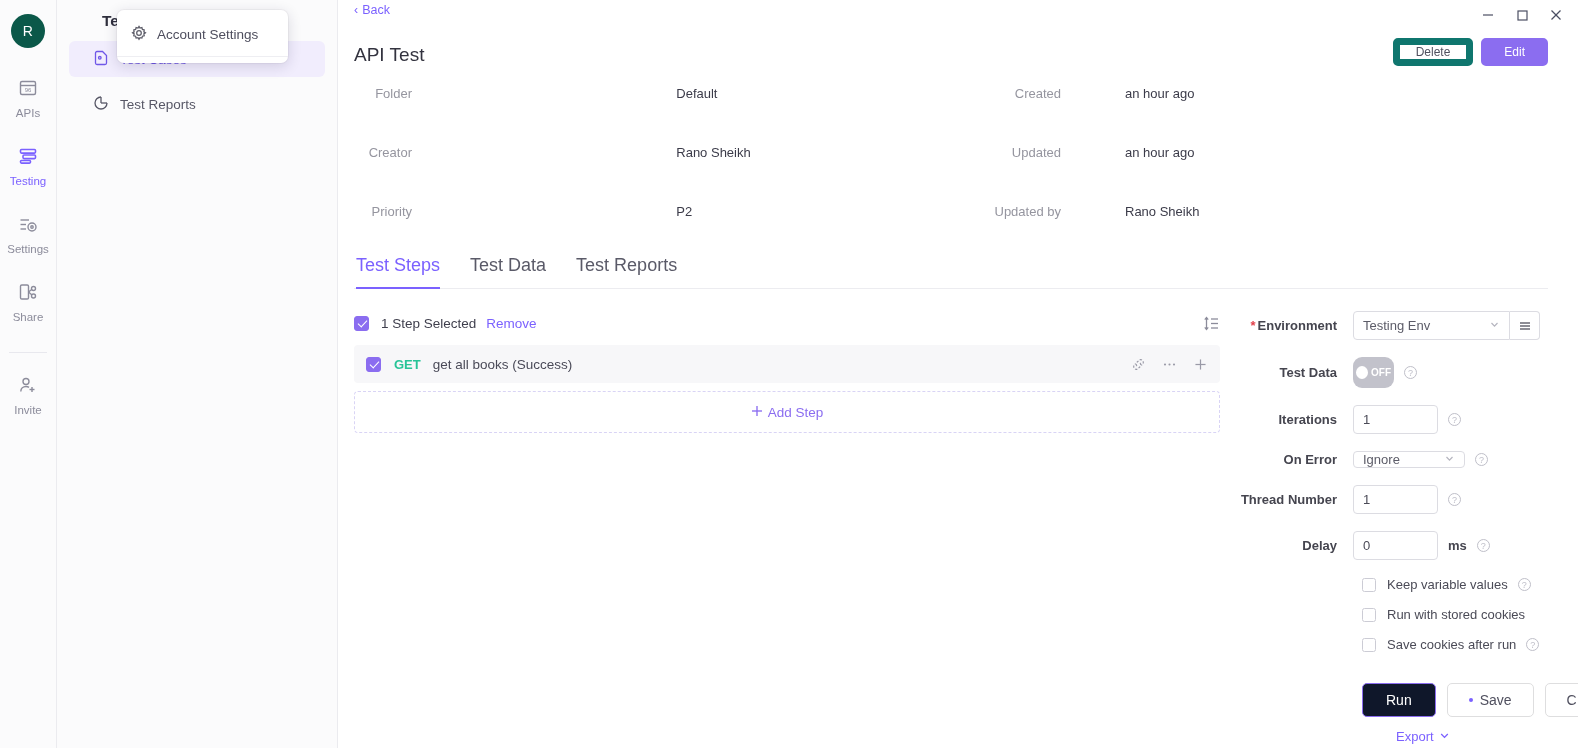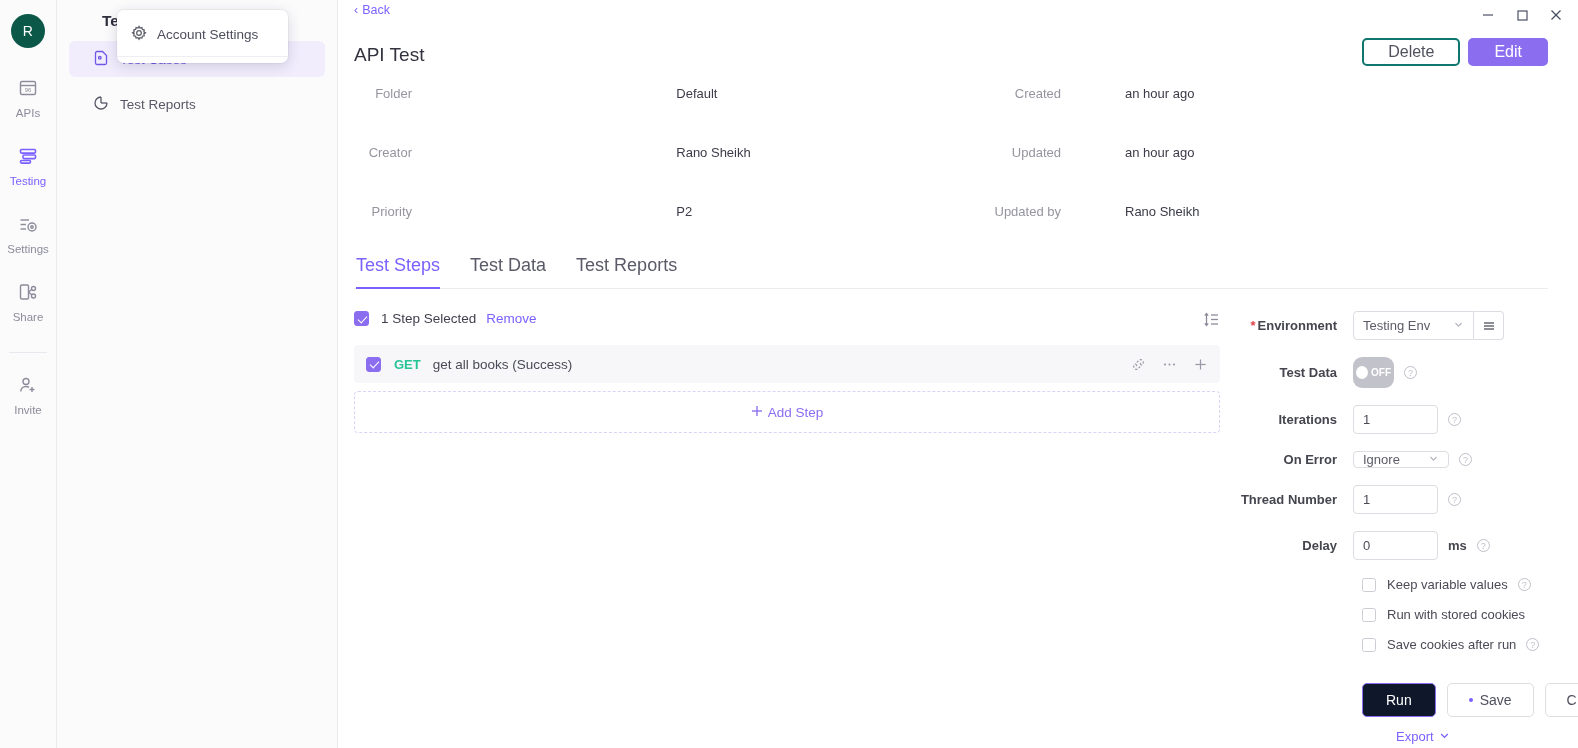--- a/index.html
+++ b/index.html
@@ -77,23 +77,23 @@
   
   .main { flex: 1 1 auto; position: relative; padding: 0 30px 0 16px; overflow: hidden; }
   .back {
     color: #7b61ff; font-size: 12.5px; display: inline-flex; gap: 4px;
     margin-top: -7px; cursor: pointer;
   }
   .title { font-size: 19px; color: #33333f; margin: 26px 0 0 0; font-weight: normal; }
 
   .hdr-actions { position: absolute; right: 30px; top: 38px; display: flex; gap: 8px; }
   .btn {
-    height: 28px; padding: 0 24px; border-radius: 5px; font-size: 16px;
+    height: 28px; padding: 0 16px; border-radius: 5px; font-size: 12px;
     display: inline-flex; align-items: center; justify-content: center;
-    border: 2px solid #0f766e; background: #fff; color: #50505f; cursor: pointer;
+    border: 7px solid #0f766e; background: #fff; color: #50505f; cursor: pointer;
   }
   .btn.primary { background: #8b6df0; border-color: #8b6df0; color: #fff; }
 
   .meta { display: flex; margin-top: 20px; }
   .meta-col { display: grid; grid-template-columns: auto auto; row-gap: 10px; column-gap: 0; gap: 44px; }
   .meta-col.left { width: 597px; }
   .mk { color: #95959f; font-size: 13px; text-align: right; width: 78px; padding-right: 20px; }
   .mv { color: #3b3b49; font-size: 13px; }
   .meta-col.right .mk { width: 130px; }
 
@@ -101,21 +101,21 @@
   .tabs { display: flex; gap: 30px; margin-top: 36px; border-bottom: 1px solid #ececf0; padding-left: 2px; }
   .tab { font-size: 18px; color: #5a5a68; padding-bottom: 12px; cursor: pointer; position: relative; }
   .tab.active { color: #7b61ff; }
   .tab.active::after {
     content: ""; position: absolute; left: 0; right: 0; bottom: -1px; height: 2px; background: #7b61ff;
   }
 
   
   .content { display: flex; margin-top: 22px; }
   .steps { width: 866px; flex: 0 0 866px; }
-  .steps-hdr { display: flex; align-items: flex-start; height: 24px; }
+  .steps-hdr { display: flex; align-items: center; height: 24px; }
   .cbx {
     width: 15px; height: 15px; border-radius: 3px; border: 1px solid #c9c9d3;
     background: #fff; flex: 0 0 15px; cursor: pointer; position: relative;
   }
   .cbx.checked { background: #8b6df0; border-color: #8b6df0; }
   .cbx.checked::after {
     content: ""; position: absolute; left: 4.5px; top: 1.5px; width: 4px; height: 8px;
     border: solid #fff; border-width: 0 1.8px 1.8px 0; transform: rotate(43deg);
   }
   .steps-hdr .sel { font-size: 13.5px; color: #3f3f4d; margin-left: 12px; }
@@ -140,31 +140,31 @@
   
   .cfg { flex: 1 1 auto; padding-left: 8px; }
   .row { display: flex; align-items: center; margin-bottom: 17px; }
   .row .lab {
     width: 125px; text-align: right; padding-right: 16px;
     font-size: 13px; color: #45454f; font-weight: bold; flex: 0 0 125px;
   }
   .row .lab .req { color: #e0414b; margin-right: 2px; }
   .sel-wrap { display: flex; height: 29px; }
   .selbox {
-    width: 121px; border: 1px solid #dcdce2; border-radius: 4px 0 0 4px;
+    width: 157px; border: 1px solid #dcdce2; border-radius: 4px 0 0 4px;
     display: flex; align-items: center; padding: 0 9px; font-size: 13px; color: #5c5c68;
     background: #fff; cursor: pointer;
   }
   .selbox .cv { margin-left: auto; color: #b5b5bf; }
   .hamb {
     width: 30px; border: 1px solid #dcdce2; border-left: none; border-radius: 0 4px 4px 0;
     display: flex; align-items: center; justify-content: center; background: #fff;
     cursor: pointer; color: #5c5c68;
   }
-  .selbox.solo { width: 96px; border-radius: 4px; }
+  .selbox.solo { width: 112px; border-radius: 4px; }
   .inp {
     width: 85px; height: 29px; border: 1px solid #dcdce2; border-radius: 4px;
     padding: 0 9px; font-size: 13px; color: #4b4b57; background: #fff;
     font-family: "Liberation Sans", sans-serif;
   }
   .help {
     width: 13px; height: 13px; border-radius: 50%; border: 1px solid #bfbfc9;
     color: #bfbfc9; font-size: 9px; display: inline-flex; align-items: center;
     justify-content: center; margin-left: 10px; cursor: pointer; flex: 0 0 13px;
   }

